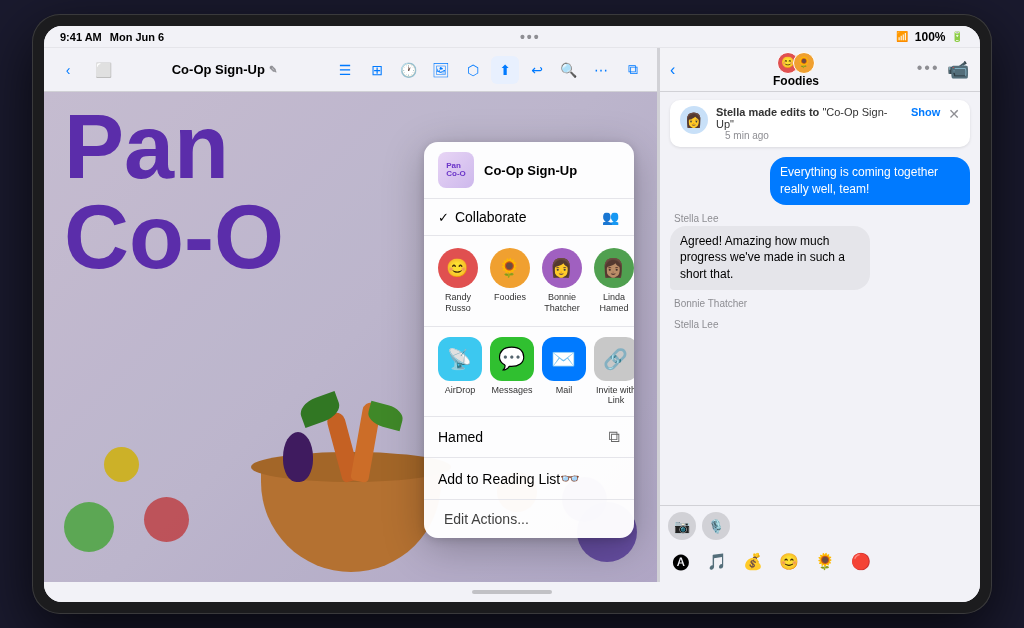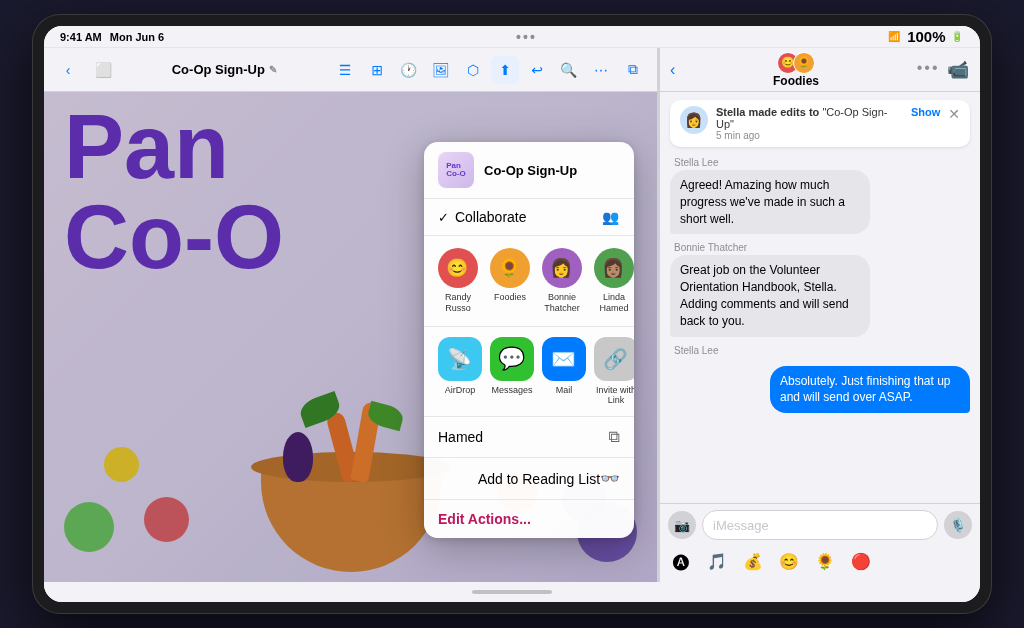--- a/index.html
+++ b/index.html
@@ -397,31 +397,31 @@
       align-items: center;
       justify-content: space-between;
       padding: 11px 14px;
       border-bottom: 1px solid #e5e5ea;
       font-size: 14px;
       color: #000;
     }
     .reading-list-row {
       display: flex;
       align-items: center;
-      justify-content: flex-end;
+      justify-content: flex-start;
       padding: 11px 14px;
       border-bottom: 1px solid #e5e5ea;
       font-size: 14px;
       color: #000;
     }
     .edit-actions {
-      padding: 11px 14px;
+      padding: 11px 20px;
       font-size: 14px;
-      color: #be185d;
-      font-weight: 700;
+      color: #404040;
+      font-weight: 400;
     }
     
     .panel-divider {
       width: 3px;
       background: #d1d1d6;
     }
     
     .right-panel {
       width: 320px;
       background: #f2f2f7;
@@ -638,21 +638,21 @@
   <div class="ipad-screen">
 
     <div class="status-bar">
       <div style="display:flex;gap:8px;align-items:center;">
         <span class="status-time">9:41 AM</span>
         <span style="font-size:11px;font-weight:600;">Mon Jun 6</span>
       </div>
       <span class="three-dots">•••</span>
       <div class="status-right">
         <span>📶</span>
-        <span style="font-size:15px;font-weight:600;">100%</span>
+        <span style="font-size:12px;font-weight:600;">100%</span>
         <span>🔋</span>
       </div>
     </div>
 
     <div class="main-area">
 
       <div class="left-panel">
 
         <div class="pages-toolbar">
           <div class="toolbar-btn">‹</div>
@@ -796,53 +796,49 @@
           </div>
         </div>
 
         <div class="messages-content">
 
           <div class="notification-bar">
             <div class="notif-avatar">👩</div>
             <div class="notif-text">
               <span class="notif-title">Stella made edits to </span>
               <span>"Co-Op Sign-Up"</span>
-              <div style="font-size:10px;color:#8e8e93;">5 min ago</div>
+              <div style="font-size:10px;color:#8e8e93;margin-left:9px;">5 min ago</div>
             </div>
             <span class="notif-show">Show</span>
             <span class="notif-close">✕</span>
           </div>
 
+          <div class="msg-row outgoing">
+            <div class="msg-bubble outgoing">Everything is coming together really well, team!</div>
+          </div>
 
           <div class="msg-row incoming">
             <span class="msg-sender">Stella Lee</span>
-            <div class="msg-bubble incoming">Agreed! Amazing how much progress we've made in such a short well.</div>
+            <div class="msg-bubble incoming">Agreed! Amazing how much progress we've made in such a short that.</div>
           </div>
 
           <div class="msg-row incoming">
             <span class="msg-sender">Bonnie Thatcher</span>
-            <div class="msg-bubble incoming">Great job on the Volunteer Orientation Handbook, Stella. Adding comments and will send back to you.</div>
           </div>
 
           <div class="msg-row incoming">
             <span class="msg-sender">Stella Lee</span>
           </div>
 
-          <div class="msg-row outgoing">
-            <div class="msg-bubble outgoing">Absolutely. Just finishing that up and will send over ASAP.</div>
-          </div>
 
         </div>
 
         <div class="messages-input-area">
           <div class="msg-input-row">
             <div class="msg-camera-btn">📷</div>
-            <div class="msg-input-field">
-              <span style="color:#c7c7cc;">iMessage</span>
-            </div>
             <div class="msg-mic-btn">🎙️</div>
           </div>
           <div class="msg-apps-row">
             <div class="msg-app-icon">🅐</div>
             <div class="msg-app-icon">🎵</div>
             <div class="msg-app-icon">💰</div>
             <div class="msg-app-icon">😊</div>
             <div class="msg-app-icon">🌻</div>
             <div class="msg-app-icon">🔴</div>
           </div>

